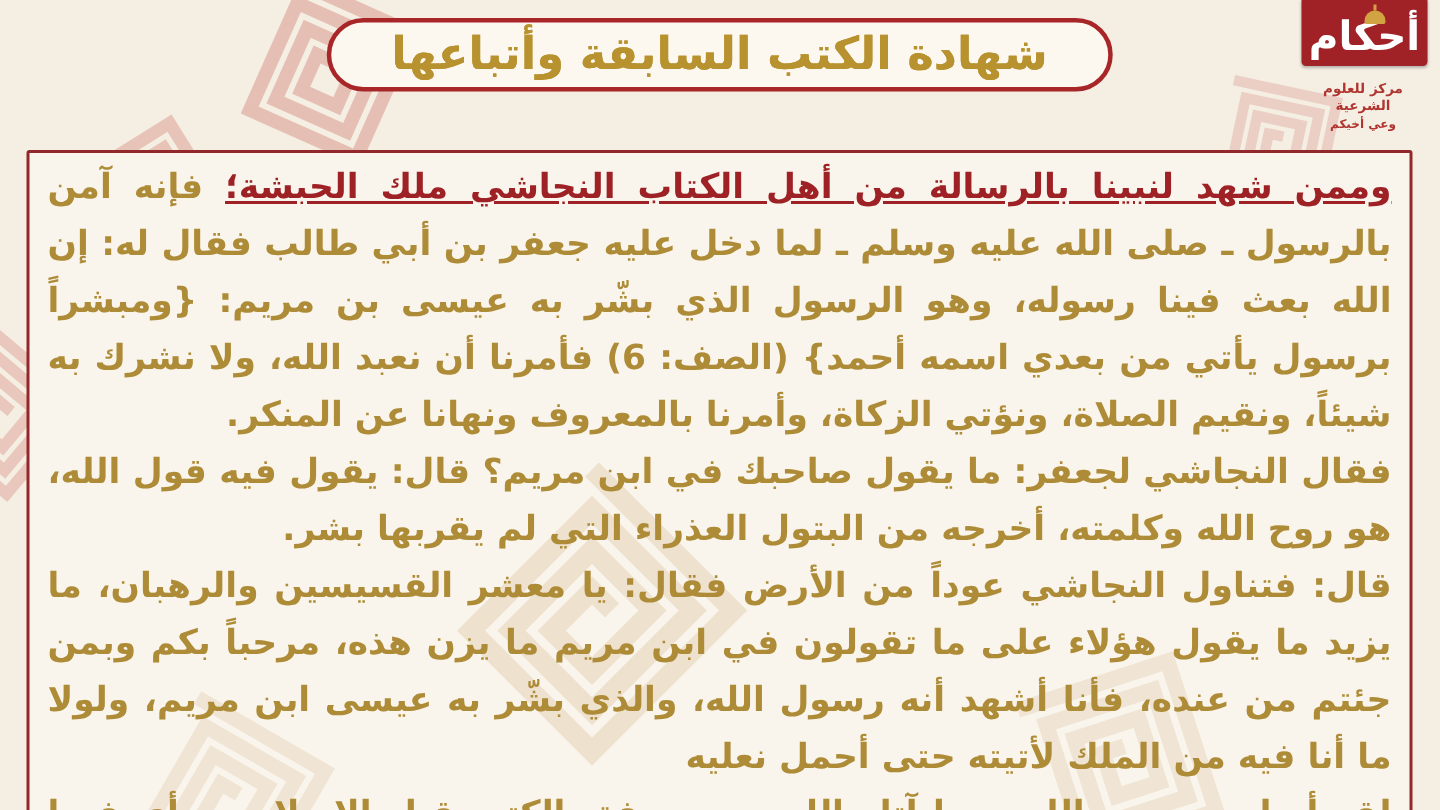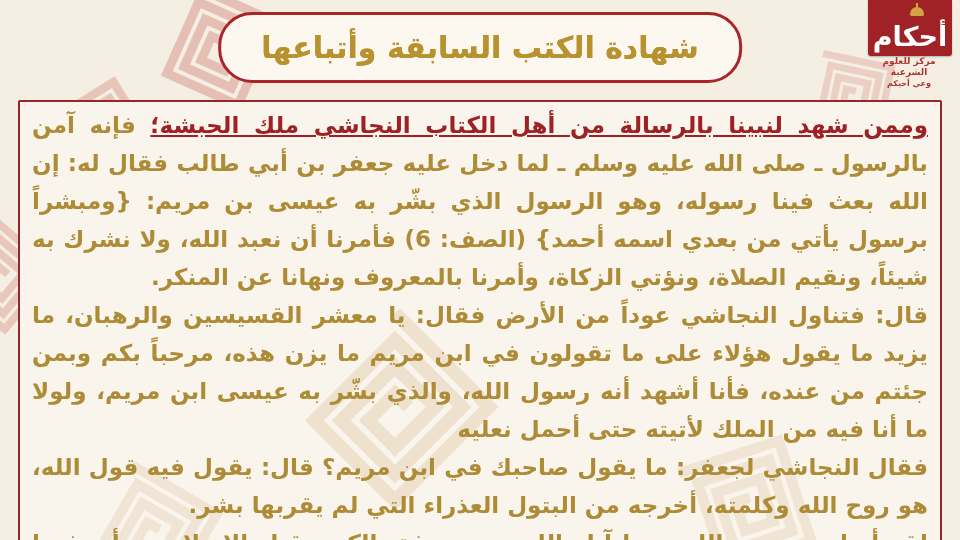--- a/index.html
+++ b/index.html
@@ -7,43 +7,43 @@
   .page{position:relative;width:960px;height:540px;background:#f4eee3;overflow:hidden;direction:rtl;}
 
   
   .wm{position:absolute;pointer-events:none;}
   .wm svg{display:block;width:100%;height:100%;}
 
   
   .title-badge{
     position:absolute;top:12px;left:50%;transform:translateX(-50%);
     min-width:430px;box-sizing:border-box;
-    padding:15px 40px;border:3px solid #a82528;border-radius:34px;
+    padding:4px 40px;border:3px solid #a82528;border-radius:34px;
     background:#fcf8f0;text-align:center;z-index:5;
   }
   .title-badge .title-text{
     font-size:30px;font-weight:bold;color:#b8922f;letter-spacing:0;
     text-shadow:0 0 0 #b8922f;white-space:nowrap;
   }
 
   
   .logo{position:absolute;top:0;right:8px;width:86px;text-align:center;z-index:6;}
   .logo-badge{
-    position:relative;width:84px;height:56px;background:#a02226;
+    position:relative;width:84px;height:44px;background:#a02226;
     border-radius:0 0 3px 3px;display:flex;align-items:flex-end;justify-content:center;
     box-shadow:0 1px 2px rgba(0,0,0,.25);
   }
   .logo-badge .badge-text{
     color:#ffffff;font-weight:bold;font-size:27px;line-height:1;
     padding-bottom:6px;letter-spacing:-1px;
   }
   .dome{position:absolute;top:3px;right:26px;width:18px;height:12px;}
   .dome .cup{width:14px;height:9px;margin:0 auto;background:#d2a343;border-radius:8px 8px 2px 2px;}
   .dome .tip{width:2px;height:4px;margin:0 auto;background:#d2a343;}
-  .logo-sub1{margin-top:0;font-size:9px;font-weight:bold;color:#b03530;line-height:1.25;}
+  .logo-sub1{margin-top:11px;font-size:9px;font-weight:bold;color:#b03530;line-height:1.25;}
   .logo-sub2{font-size:8px;font-weight:bold;color:#b03530;line-height:1.3;}
 
   
   .text-box{
     position:absolute;top:100px;right:18px;left:18px;height:470px;
     border:2px solid #93282c;border-radius:2px;background:#f9f5ec;
     box-sizing:border-box;padding:4px 12px 0 12px;overflow:hidden;z-index:3;
   }
   .text-box .content{position:relative;z-index:2;}
   .text-box p{
@@ -107,19 +107,19 @@
         </svg>
     </div>
     <div class="wm" style="top:360px;left:60px;width:140px;height:140px;color:#c8a06a;opacity:.18;transform:rotate(30deg);">
       <svg viewBox="0 0 100 100">
           <path d="M15 15 H85 V85 H25 V25 H75 V75 H35 V35 H65 V65 H45 V45 H55" fill="none" stroke="currentColor" stroke-width="7"></path>
         </svg>
     </div>
 
     <div class="content">
       <p><span class="lead-red">وممن شهد لنبينا بالرسالة من أهل الكتاب النجاشي ملك الحبشة؛</span> <span>فإنه آمن بالرسول ـ صلى الله عليه وسلم ـ لما دخل عليه جعفر بن أبي طالب فقال له: إن الله بعث فينا رسوله، وهو الرسول الذي بشّر به عيسى بن مريم: {ومبشراً برسول يأتي من بعدي اسمه أحمد} (الصف: 6) فأمرنا أن نعبد الله، ولا نشرك به شيئاً، ونقيم الصلاة، ونؤتي الزكاة، وأمرنا بالمعروف ونهانا عن المنكر.</span></p>
+      <p>فقال النجاشي لجعفر: ما يقول صاحبك في ابن مريم؟ قال: يقول فيه قول الله، هو روح الله وكلمته، أخرجه من البتول العذراء التي لم يقربها بشر.</p>
       <p>قال: فتناول النجاشي عوداً من الأرض فقال: يا معشر القسيسين والرهبان، ما يزيد ما يقول هؤلاء على ما تقولون في ابن مريم ما يزن هذه، مرحباً بكم وبمن جئتم من عنده، فأنا أشهد أنه رسول الله، والذي بشّر به عيسى ابن مريم، ولولا ما أنا فيه من الملك لأتيته حتى أحمل نعليه</p>
-      <p>فقال النجاشي لجعفر: ما يقول صاحبك في ابن مريم؟ قال: يقول فيه قول الله، هو روح الله وكلمته، أخرجه من البتول العذراء التي لم يقربها بشر.</p>
       <p>لقد أسلم ـ رحمه الله ـ بما آتاه الله من معرفة بالكتب قبل الإسلام، ورأى فيها دليلاً صادقاً من دلائل نبوته ـ صلى الله عليه وسلم ـ، فلما مات رحمه الله؛ نعاه النبي ـ صلى الله عليه وسلم ـ إلى أصحابه في اليوم الذي مات فيه، وصلى عليه صلاة الغائب، وقال: ((مات اليوم رجل صالح، فقوموا، فصلوا على أخيكم أصْحمة)). رحمه الله، فقد كان إسلامه دليلاً من دلائل نبوة النبي ـ صلى الله عليه وسلم ـ</p>
     </div>
   </div>
 
 </div>
 
 </body></html>

